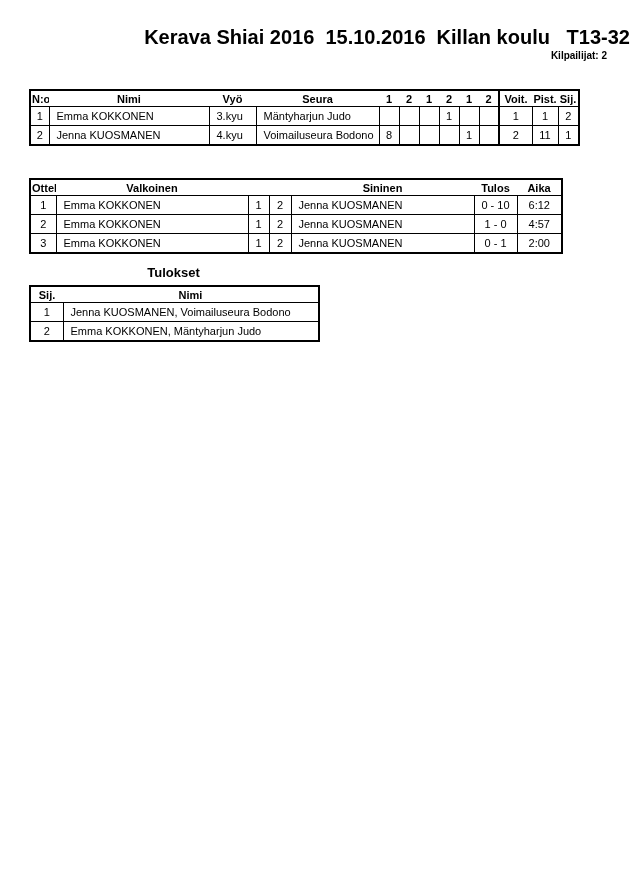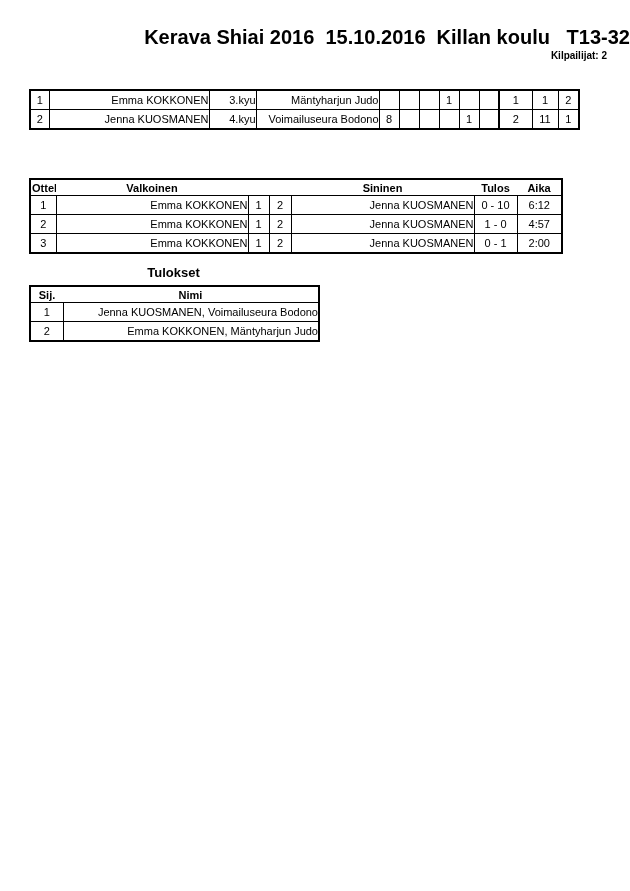--- a/index.html
+++ b/index.html
@@ -59,21 +59,21 @@
     overflow: hidden;
   }
   table.sheet td {
     border: 1px solid #000000;
     height: 18px;
     padding: 0;
     white-space: nowrap;
     overflow: hidden;
   }
   .c { text-align: center; }
-  .l { text-align: right; padding-left: 7px !important; }
+  .l { text-align: left; padding-left: 7px !important; }
   .hl { text-align: left; padding-left: 1px !important; }
   .thickl { border-left: 2px solid #000000 !important; }
 </style>
 </head>
 <body>
 
 <div class="page">
 
   <div class="doc-title">Kerava Shiai 2016  15.10.2016  Killan koulu   T13-32</div>
   <div class="competitor-count">Kilpailijat: 2</div>
@@ -89,20 +89,35 @@
         <col style="width:20px">
         <col style="width:20px">
         <col style="width:20px">
         <col style="width:20px">
         <col style="width:20px">
       <col style="width:33px">
         <col style="width:26px">
         <col style="width:21px">
     </colgroup>
     <tbody>
+        <tr>
+      <th class="hl">N:o</th>
+      <th class="c">Nimi</th>
+      <th class="c">Vyö</th>
+      <th class="c">Seura</th>
+      <th class="c">1</th>
+      <th class="c">2</th>
+      <th class="c">1</th>
+      <th class="c">2</th>
+      <th class="c">1</th>
+      <th class="c">2</th>
+      <th class="c thickl">Voit.</th>
+      <th class="c">Pist.</th>
+      <th class="c">Sij.</th>
+    </tr>
     <tr>
       <td class="c">1</td>
       <td class="l">Emma KOKKONEN</td>
       <td class="l">3.kyu</td>
       <td class="l">Mäntyharjun Judo</td>
       <td class="c"></td>
       <td class="c"></td>
       <td class="c"></td>
       <td class="c">1</td>
       <td class="c"></td>

